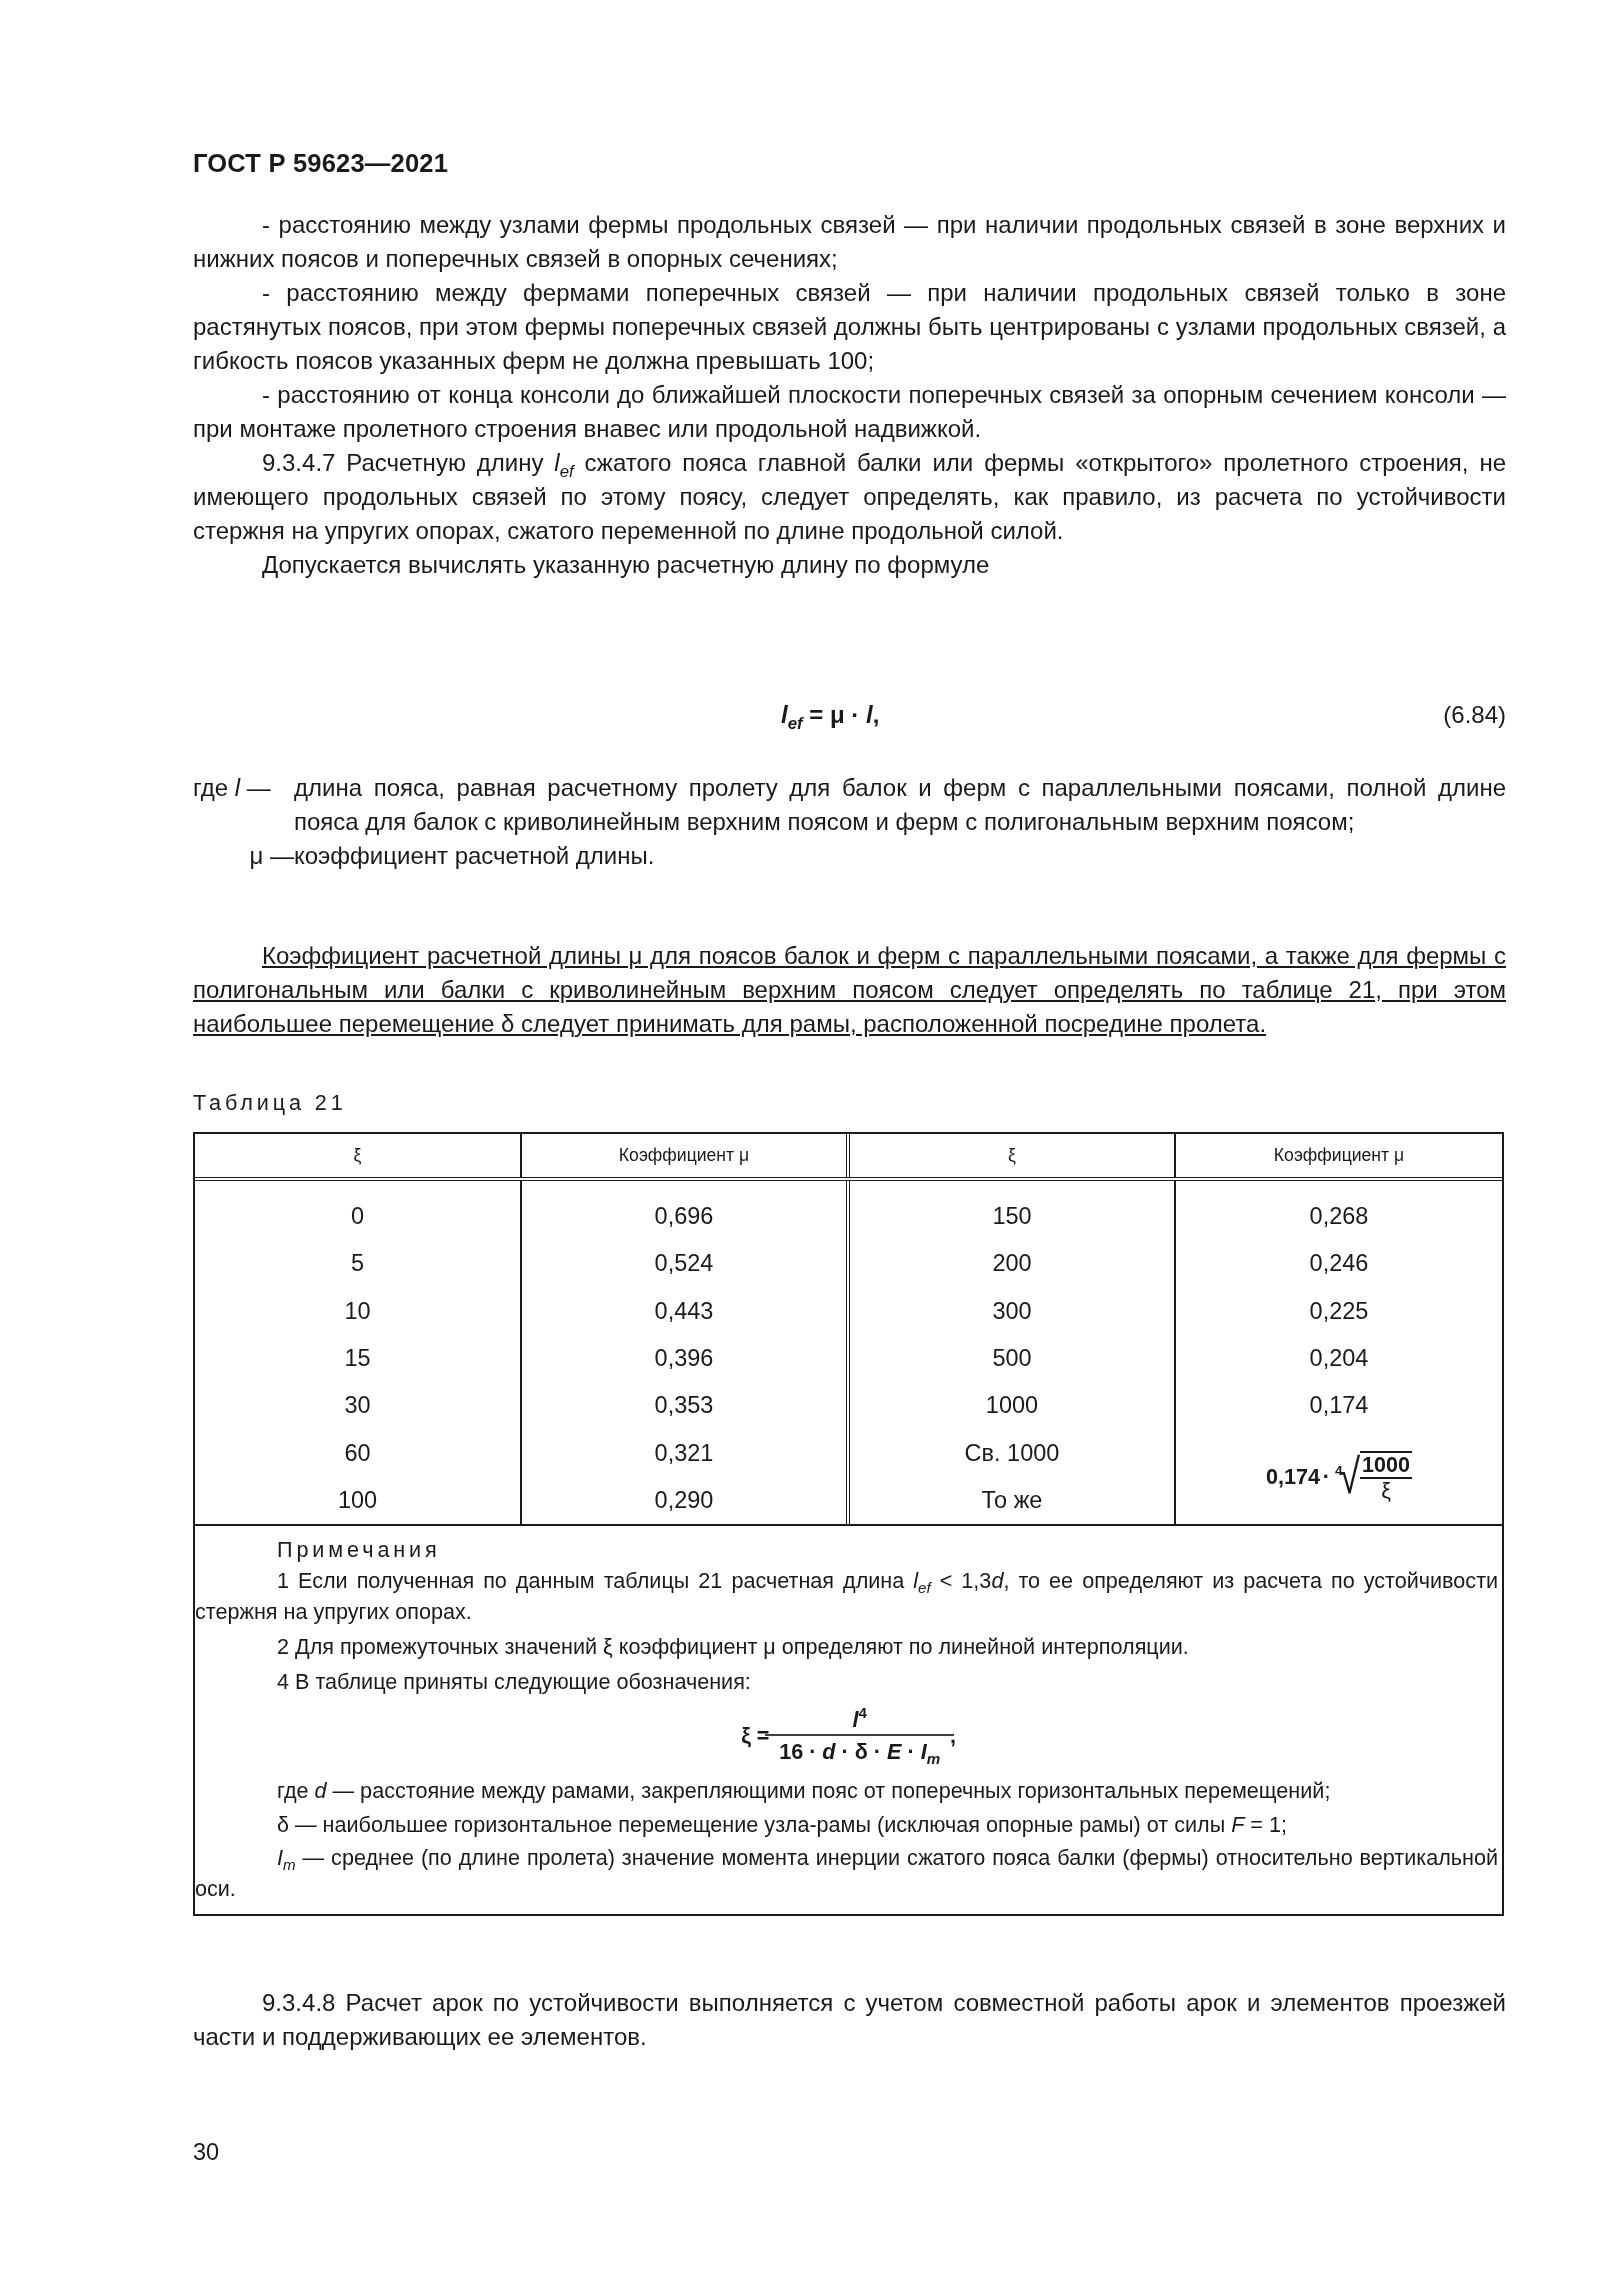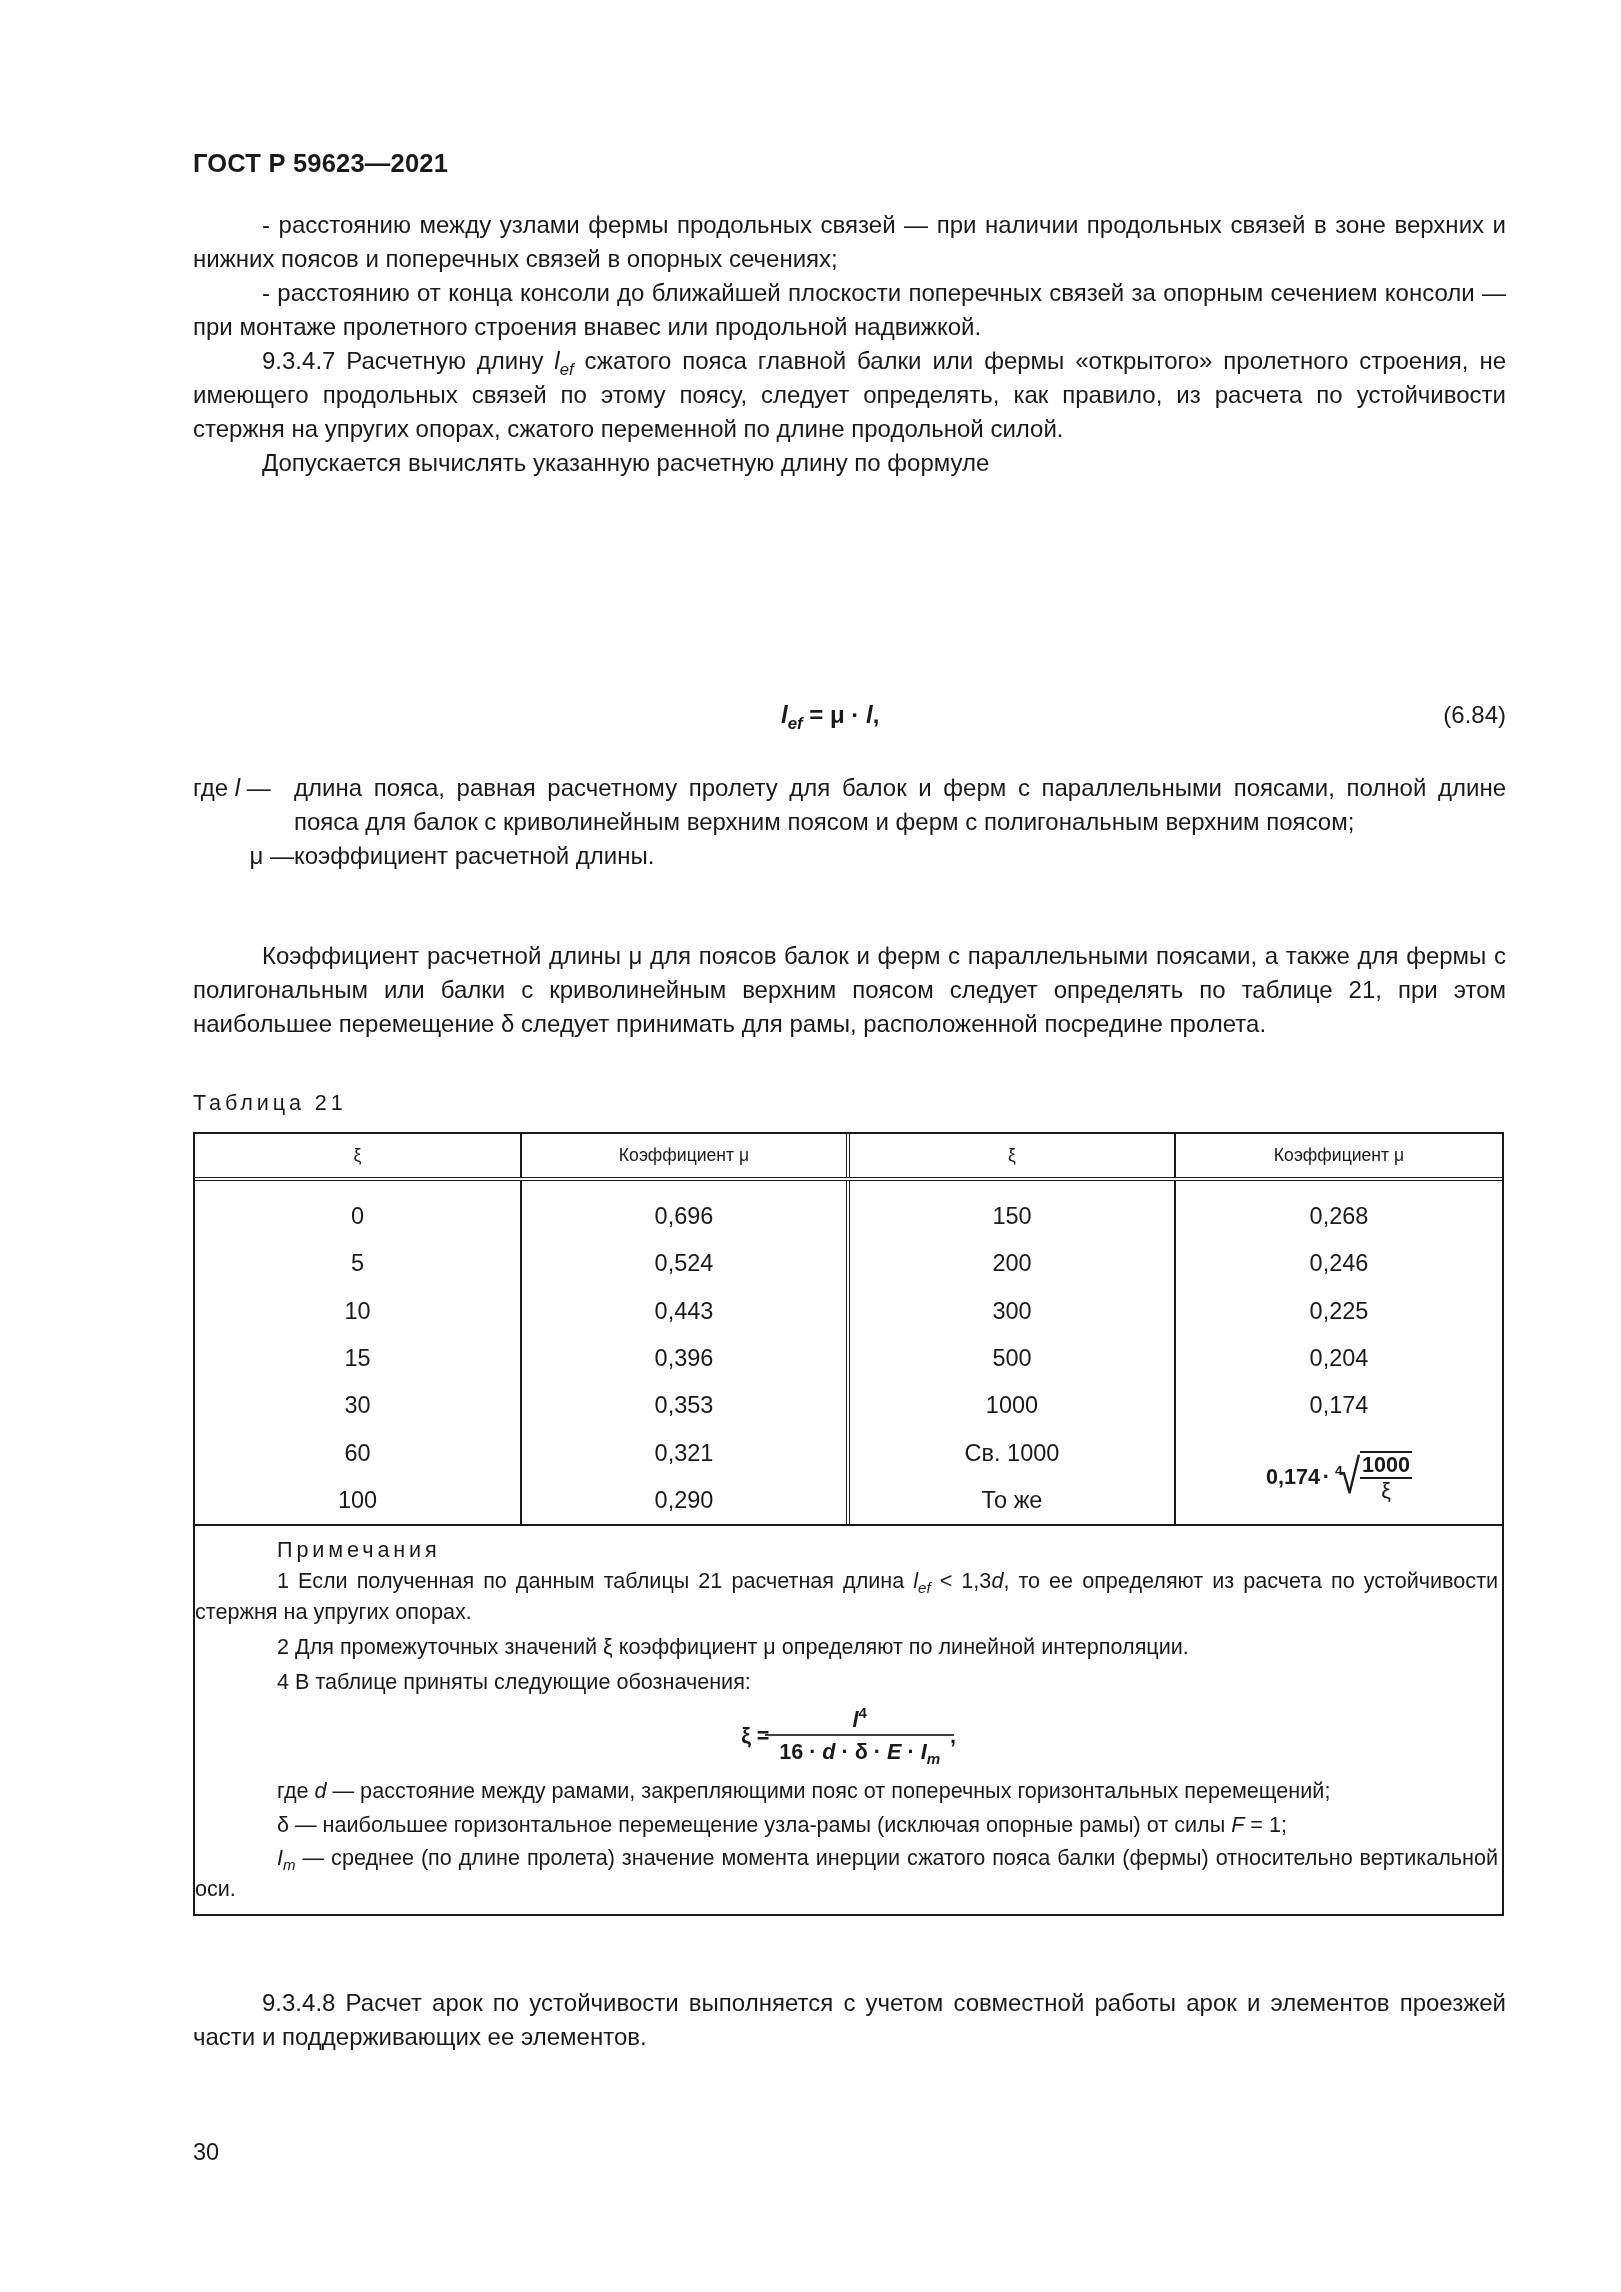--- a/index.html
+++ b/index.html
@@ -76,20 +76,21 @@
 </style>
 </head>
 <body>
 
 <div>
 
   <div class="header-title">ГОСТ Р 59623—2021</div>
 
   <div class="body-text" style="top:208px;">
     <p class="indent">- расстоянию между узлами фермы продольных связей — при наличии продольных связей в зоне верхних и нижних поясов и поперечных связей в опорных сечениях;</p>
+    <p class="indent">- расстоянию между фермами поперечных связей — при наличии продольных связей только в зоне растянутых поясов, при этом фермы поперечных связей должны быть центрированы с узлами продольных связей, а гибкость поясов указанных ферм не должна превышать 100;</p>
     <p class="indent">- расстоянию от конца консоли до ближайшей плоскости поперечных связей за опорным сечением консоли — при монтаже пролетного строения внавес или продольной надвижкой.</p>
     <p class="indent"><span>9.3.4.7 Расчетную длину </span><i>l</i><sub><i>ef</i></sub><span> сжатого пояса главной балки или фермы «открытого» пролетного строения, не имеющего продольных связей по этому поясу, следует определять, как правило, из расчета по устойчивости стержня на упругих опорах, сжатого переменной по длине продольной силой.</span></p>
     <p class="indent">Допускается вычислять указанную расчетную длину по формуле</p>
   </div>
 
   <div class="formula-line">
     <span class="expr"><i>l</i><sub><i>ef</i></sub><span> = μ · </span><i>l</i><span>,</span></span>
     <span class="num">(6.84)</span>
   </div>
 
@@ -97,21 +98,21 @@
     <div class="where-row">
       <span class="lead"><span>где </span><i>l</i><span> — </span></span>
       <span class="txt">длина пояса, равная расчетному пролету для балок и ферм с параллельными поясами, полной длине пояса для балок с криволинейным верхним поясом и ферм с полигональным верхним поясом;</span>
     </div>
     <div class="where-row">
       <span class="lead sym"><span>μ</span><span> — </span></span>
       <span class="txt">коэффициент расчетной длины.</span>
     </div>
   </div>
 
-  <div class="body-text" style="top:939px;">
+  <div class="body-text" style="top:939px;text-decoration:underline;">
     <p class="indent">Коэффициент расчетной длины μ для поясов балок и ферм с параллельными поясами, а также для фермы с полигональным или балки с криволинейным верхним поясом следует определять по таблице 21, при этом наибольшее перемещение δ следует принимать для рамы, расположенной посредине пролета.</p>
   </div>
 
   <div class="table-caption">Таблица 21</div>
 
   <div class="tbl">
     <div class="tbl-head">
       <div class="col c1">ξ</div>
       <div class="col c2">Коэффициент μ</div>
       <div class="col c3">ξ</div>

